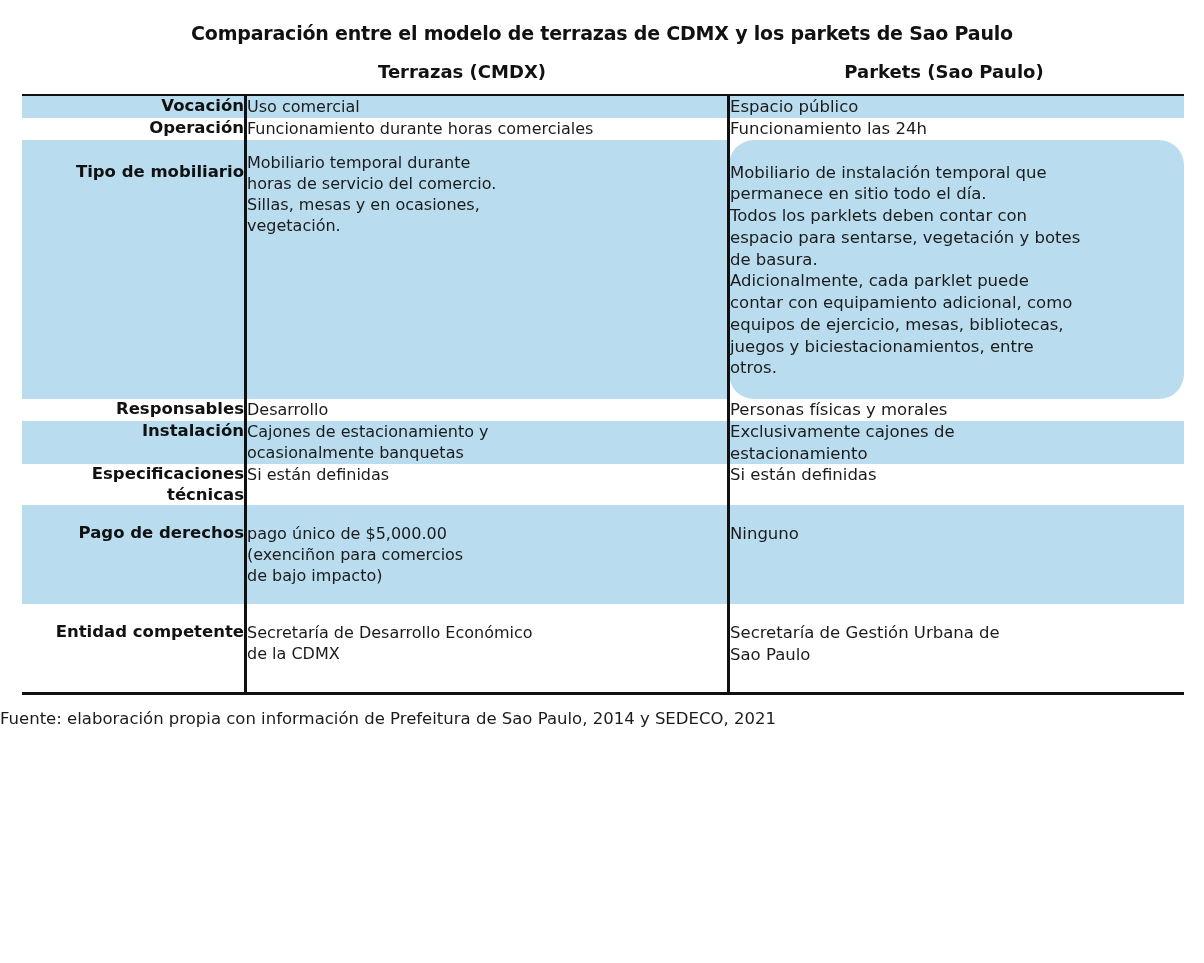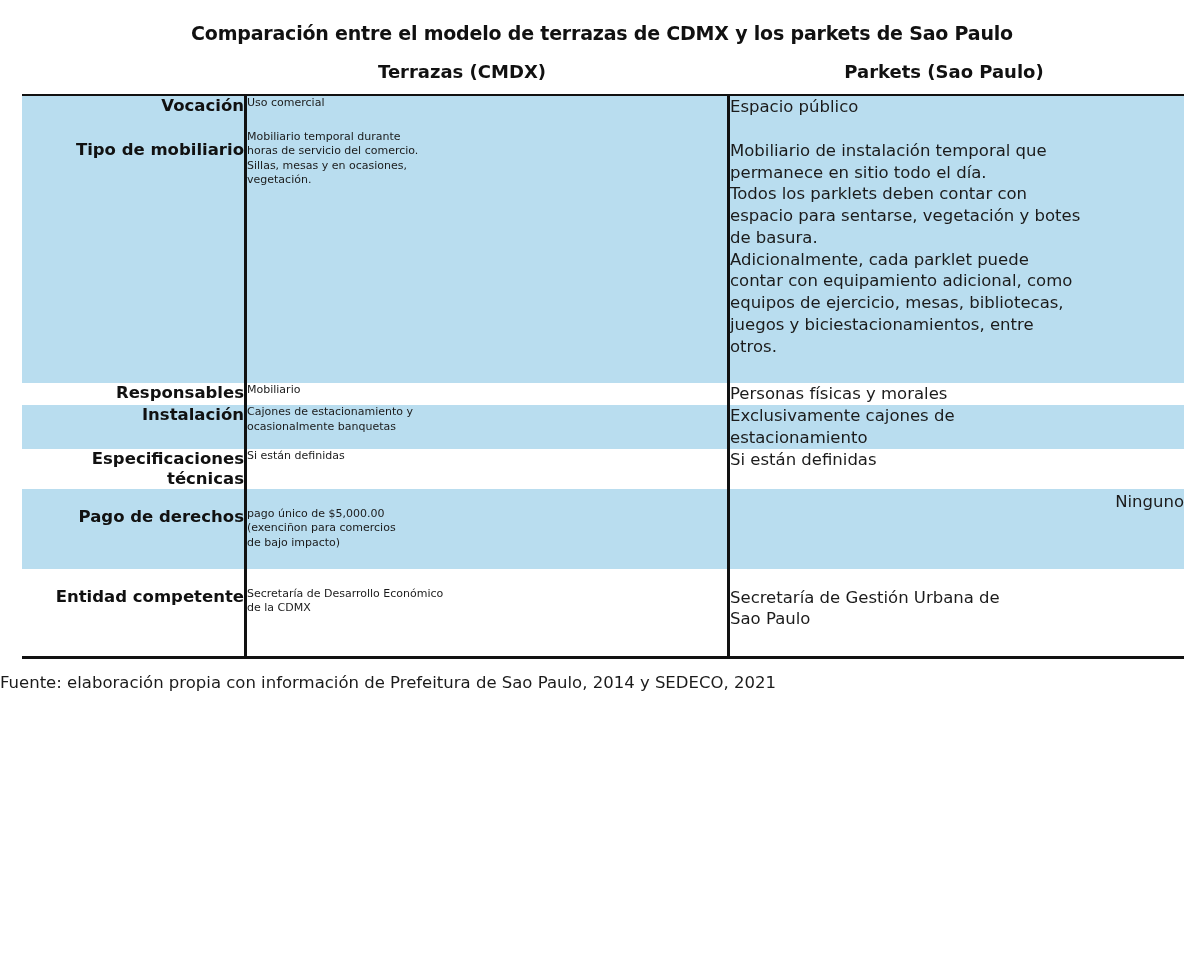--- a/index.html
+++ b/index.html
@@ -61,21 +61,21 @@
     width: 222px;
     text-align: right;
     font-weight: bold;
     font-size: 16.5px;
     color: #111111;
     padding: 12px 10px 12px 6px;
     line-height: 1.22;
   }
   td.cella {
     width: 480px;
-    font-size: 11px;
+    font-size: 16px;
     color: #1b1b1b;
     padding: 12px 14px 12px 16px;
     line-height: 1.32;
     border-left: 3px solid #111111;
     border-right: 3px solid #111111;
   }
   td.cellb {
     font-size: 16.5px;
     color: #1b1b1b;
     padding: 12px 14px 12px 16px;
@@ -115,43 +115,48 @@
 
   <table class="cmp">
     <tbody>
 
       <tr class="row-band">
         <td class="label toprule vmid">Vocación</td>
         <td class="cella toprule nowrap-lines">Uso comercial</td>
         <td class="cellb toprule nowrap-lines">Espacio público</td>
       </tr>
 
+      <tr class="row-plain">
+        <td class="label vmid">Operación</td>
+        <td class="cella nowrap-lines">Funcionamiento durante horas comerciales</td>
+        <td class="cellb nowrap-lines">Funcionamiento las 24h</td>
+      </tr>
 
       <tr class="row-band">
         <td class="label" style="padding-top:22px;">Tipo de
 mobiliario</td>
         <td class="cella nowrap-lines" style="padding-top:12px;">Mobiliario temporal durante
 horas de servicio del comercio.
 Sillas, mesas y en ocasiones,
 vegetación.</td>
-        <td class="cellb nowrap-lines" style="padding-top:22px;padding-bottom:26px;">Mobiliario de instalación temporal que
+        <td class="cellb nowrap-lines" style="padding-top:22px;padding-bottom:20px;border-radius:25px;">Mobiliario de instalación temporal que
 permanece en sitio todo el día.
 Todos los parklets deben contar con
 espacio para sentarse, vegetación y botes
 de basura.
 Adicionalmente, cada parklet puede
 contar con equipamiento adicional, como
 equipos de ejercicio, mesas, bibliotecas,
 juegos y biciestacionamientos, entre
 otros.</td>
       </tr>
 
       <tr class="row-plain">
         <td class="label vmid">Responsables</td>
-        <td class="cella nowrap-lines">Mobiliario</td>
+        <td class="cella nowrap-lines">Desarrollo</td>
         <td class="cellb nowrap-lines">Personas físicas y morales</td>
       </tr>
 
       <tr class="row-band">
         <td class="label vmid">Instalación</td>
         <td class="cella nowrap-lines">Cajones de estacionamiento y
 ocasionalmente banquetas</td>
         <td class="cellb nowrap-lines">Exclusivamente cajones de
 estacionamiento</td>
       </tr>
@@ -161,21 +166,21 @@
 técnicas</td>
         <td class="cella vmid nowrap-lines">Si están definidas</td>
         <td class="cellb vmid nowrap-lines">Si están definidas</td>
       </tr>
 
       <tr class="row-band">
         <td class="label vmid" style="padding-top:18px;padding-bottom:18px;">Pago de derechos</td>
         <td class="cella nowrap-lines" style="padding-top:18px;padding-bottom:18px;">pago único de $5,000.00
 (exenciñon para comercios
 de bajo impacto)</td>
-        <td class="cellb vmid nowrap-lines" style="padding-top:2px;padding-bottom:18px;text-align:right;">Ninguno</td>
+        <td class="cellb vmid nowrap-lines" style="padding-top:18px;padding-bottom:18px;">Ninguno</td>
       </tr>
 
       <tr class="row-plain">
         <td class="label" style="padding-top:18px;padding-bottom:8px;">Entidad
 competente</td>
         <td class="cella nowrap-lines" style="padding-top:18px;padding-bottom:12px;margin-left:24px;">Secretaría de Desarrollo Económico
 de la CDMX</td>
         <td class="cellb nowrap-lines" style="padding-top:18px;padding-bottom:26px;">Secretaría de Gestión Urbana de
 Sao Paulo</td>
       </tr>

